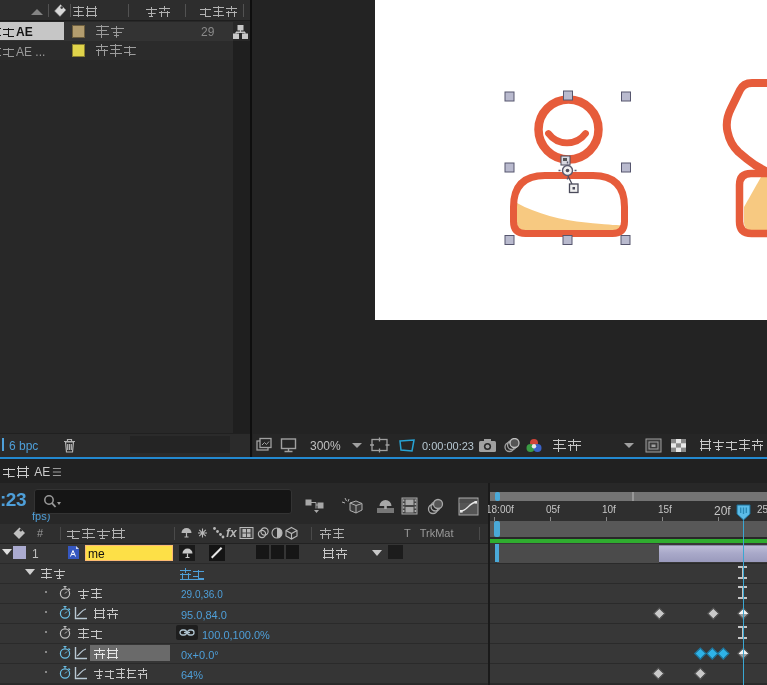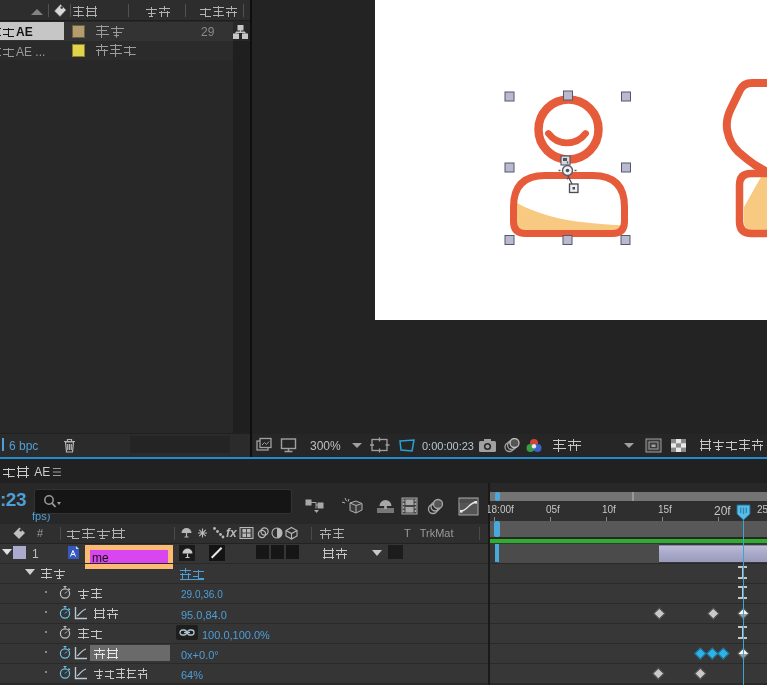--- a/index.html
+++ b/index.html
@@ -314,21 +314,21 @@
   <div style="left:0;top:84px;width:490px;height:1px;background:#222;"></div>
 
   <div style="left:2px;top:90px;width:0;height:0;border-left:5px solid transparent;border-right:5px solid transparent;border-top:6px solid #e0e0e0;"></div>
   <div style="left:13px;top:87px;width:13px;height:13px;background:#ababd0;"></div>
   <div class="t" style="left:32px;top:89px;color:#c0c0c0;font-size:12px;">1</div>
   <svg style="left:67px;top:86px;" width="13" height="15" viewBox="0 0 13 15">
         <path d="M1 1 h8 l3 3 v10 h-11z" fill="#3557c0"></path>
         <path d="M9 1 l3 3 h-3z" fill="#c8d4f0"></path>
         <path d="M3.5 11.5 l2.5-6 2.5 6 M4.5 9.5h3" stroke="#fff" stroke-width="1" fill="none"></path>
       </svg>
-  <div style="left:85px;top:86px;width:88px;height:24px;background:#d946ef;border:5px solid #fdba74;">
+  <div style="left:85px;top:86px;width:88px;height:16px;background:#fde047;border:1px solid #fdba74;">
     <div class="t" style="left:2px;top:2px;color:#111;font-size:12px;">me</div>
   </div>
   <div style="left:179px;top:86px;width:16px;height:16px;background:#1a1a1a;"></div>
   <svg style="left:181px;top:88px;" width="13" height="13" viewBox="0 0 13 13">
         <path d="M6.5 1.5 a5 5 0 0 1 5 5 h-10 a5 5 0 0 1 5-5z" fill="#c8c8c8"></path>
         <path d="M6.5 6.5v4M4.5 10.5h4" stroke="#c8c8c8" stroke-width="1.2" fill="none"></path>
       </svg>
   <div style="left:209px;top:86px;width:16px;height:16px;background:#141414;"></div>
   <div style="left:211px;top:98px;width:14px;height:1.8px;background:#e8e8e8;transform:rotate(-45deg);transform-origin:left top;"></div>
   <div style="left:256px;top:86px;width:13px;height:14px;background:#161616;"></div>

